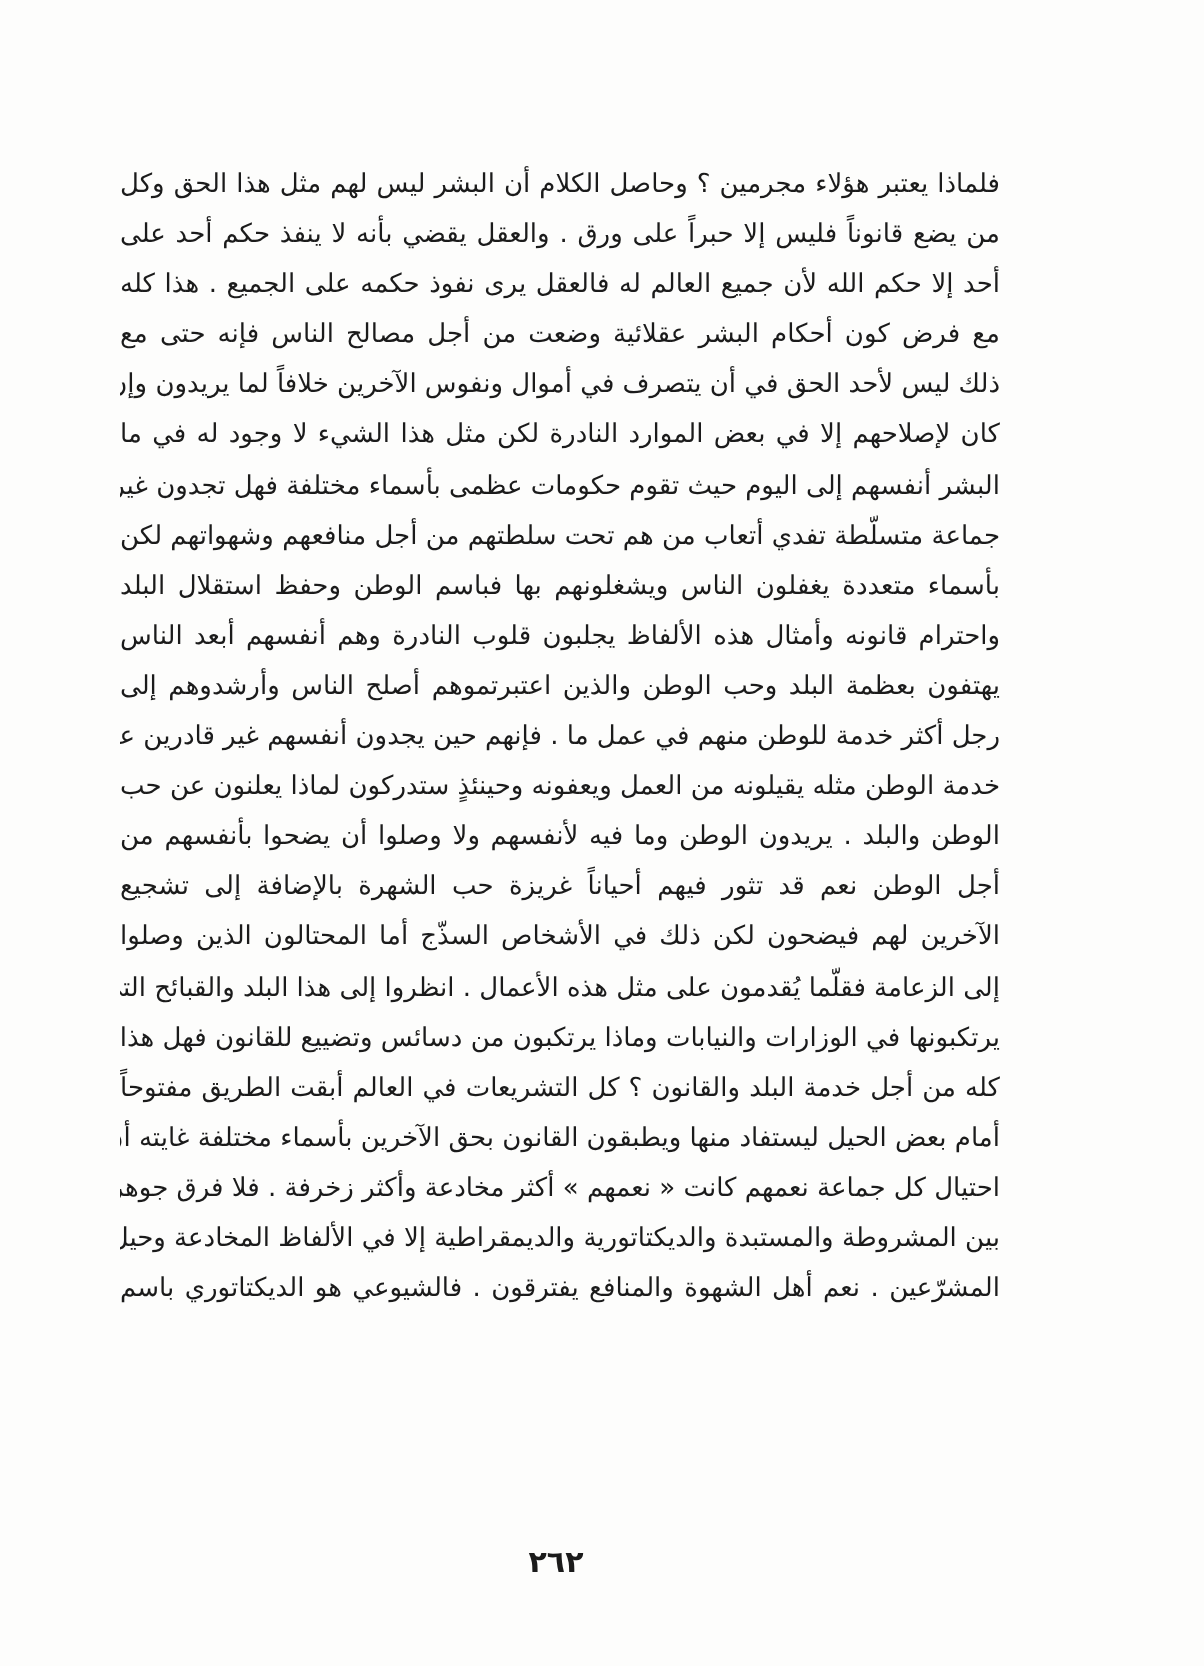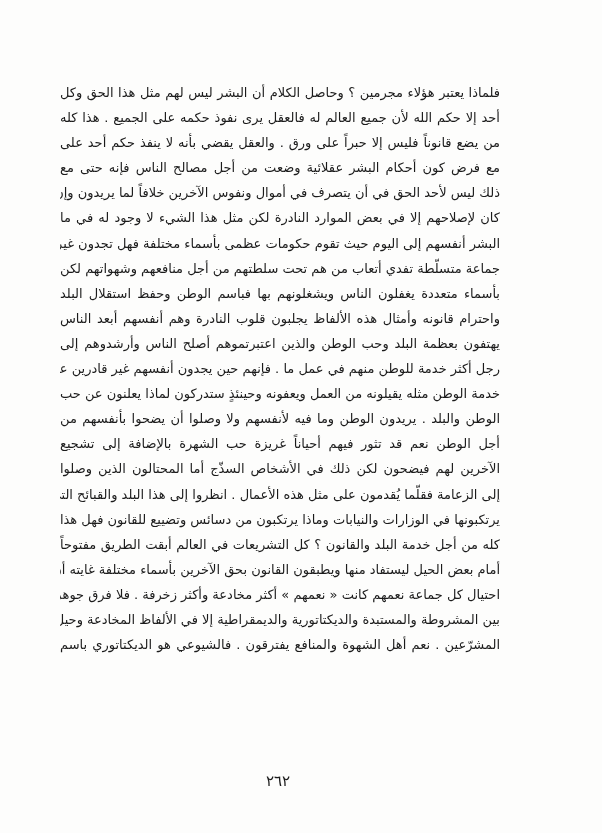--- a/index.html
+++ b/index.html
@@ -41,30 +41,31 @@
   .page-number{
     position:absolute;
     top:748px;
     left:0;
     width:100%;
     text-align:center;
     direction:rtl;
     font-size:15px;
     letter-spacing:2px;
     color:var(--ink);
+    font-weight:bold;
   }
 </style>
 </head>
 <body>
 
 <div class="page">
   <div class="text-block">
       <div class="line">فلماذا يعتبر هؤلاء مجرمين ؟ وحاصل الكلام أن البشر ليس لهم مثل هذا الحق وكل</div>
+      <div class="line">من يضع قانوناً فليس إلا حبراً على ورق . والعقل يقضي بأنه لا ينفذ حكم أحد على</div>
       <div class="line">أحد إلا حكم الله لأن جميع العالم له فالعقل يرى نفوذ حكمه على الجميع . هذا كله</div>
-      <div class="line">من يضع قانوناً فليس إلا حبراً على ورق . والعقل يقضي بأنه لا ينفذ حكم أحد على</div>
       <div class="line">مع فرض كون أحكام البشر عقلائية وضعت من أجل مصالح الناس فإنه حتى مع</div>
       <div class="line">ذلك ليس لأحد الحق في أن يتصرف في أموال ونفوس الآخرين خلافاً لما يريدون وإن</div>
       <div class="line">كان لإصلاحهم إلا في بعض الموارد النادرة لكن مثل هذا الشيء لا وجود له في ما</div>
       <div class="line">البشر أنفسهم إلى اليوم حيث تقوم حكومات عظمى بأسماء مختلفة فهل تجدون غير</div>
       <div class="line">جماعة متسلّطة تفدي أتعاب من هم تحت سلطتهم من أجل منافعهم وشهواتهم لكن</div>
       <div class="line">بأسماء متعددة يغفلون الناس ويشغلونهم بها فباسم الوطن وحفظ استقلال البلد</div>
       <div class="line">واحترام قانونه وأمثال هذه الألفاظ يجلبون قلوب النادرة وهم أنفسهم أبعد الناس</div>
       <div class="line">يهتفون بعظمة البلد وحب الوطن والذين اعتبرتموهم أصلح الناس وأرشدوهم إلى</div>
       <div class="line">رجل أكثر خدمة للوطن منهم في عمل ما . فإنهم حين يجدون أنفسهم غير قادرين على</div>
       <div class="line">خدمة الوطن مثله يقيلونه من العمل ويعفونه وحينئذٍ ستدركون لماذا يعلنون عن حب</div>

